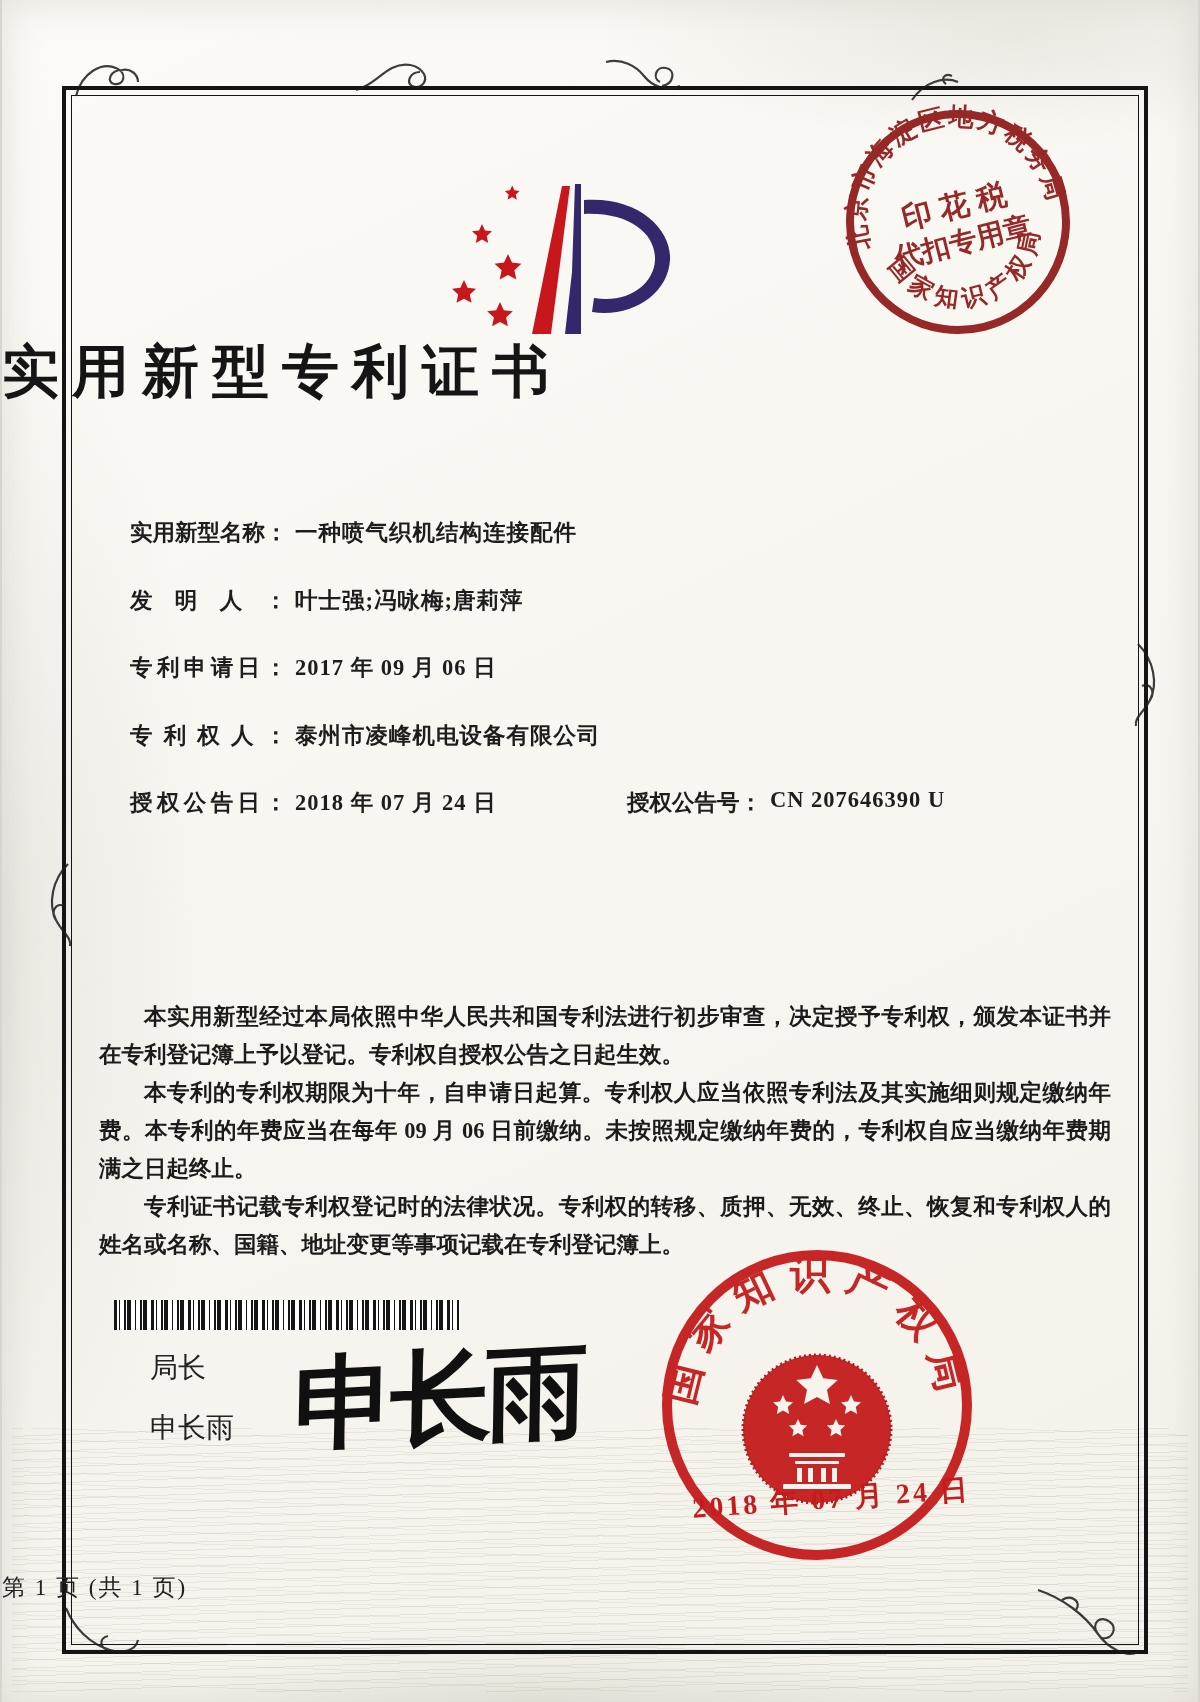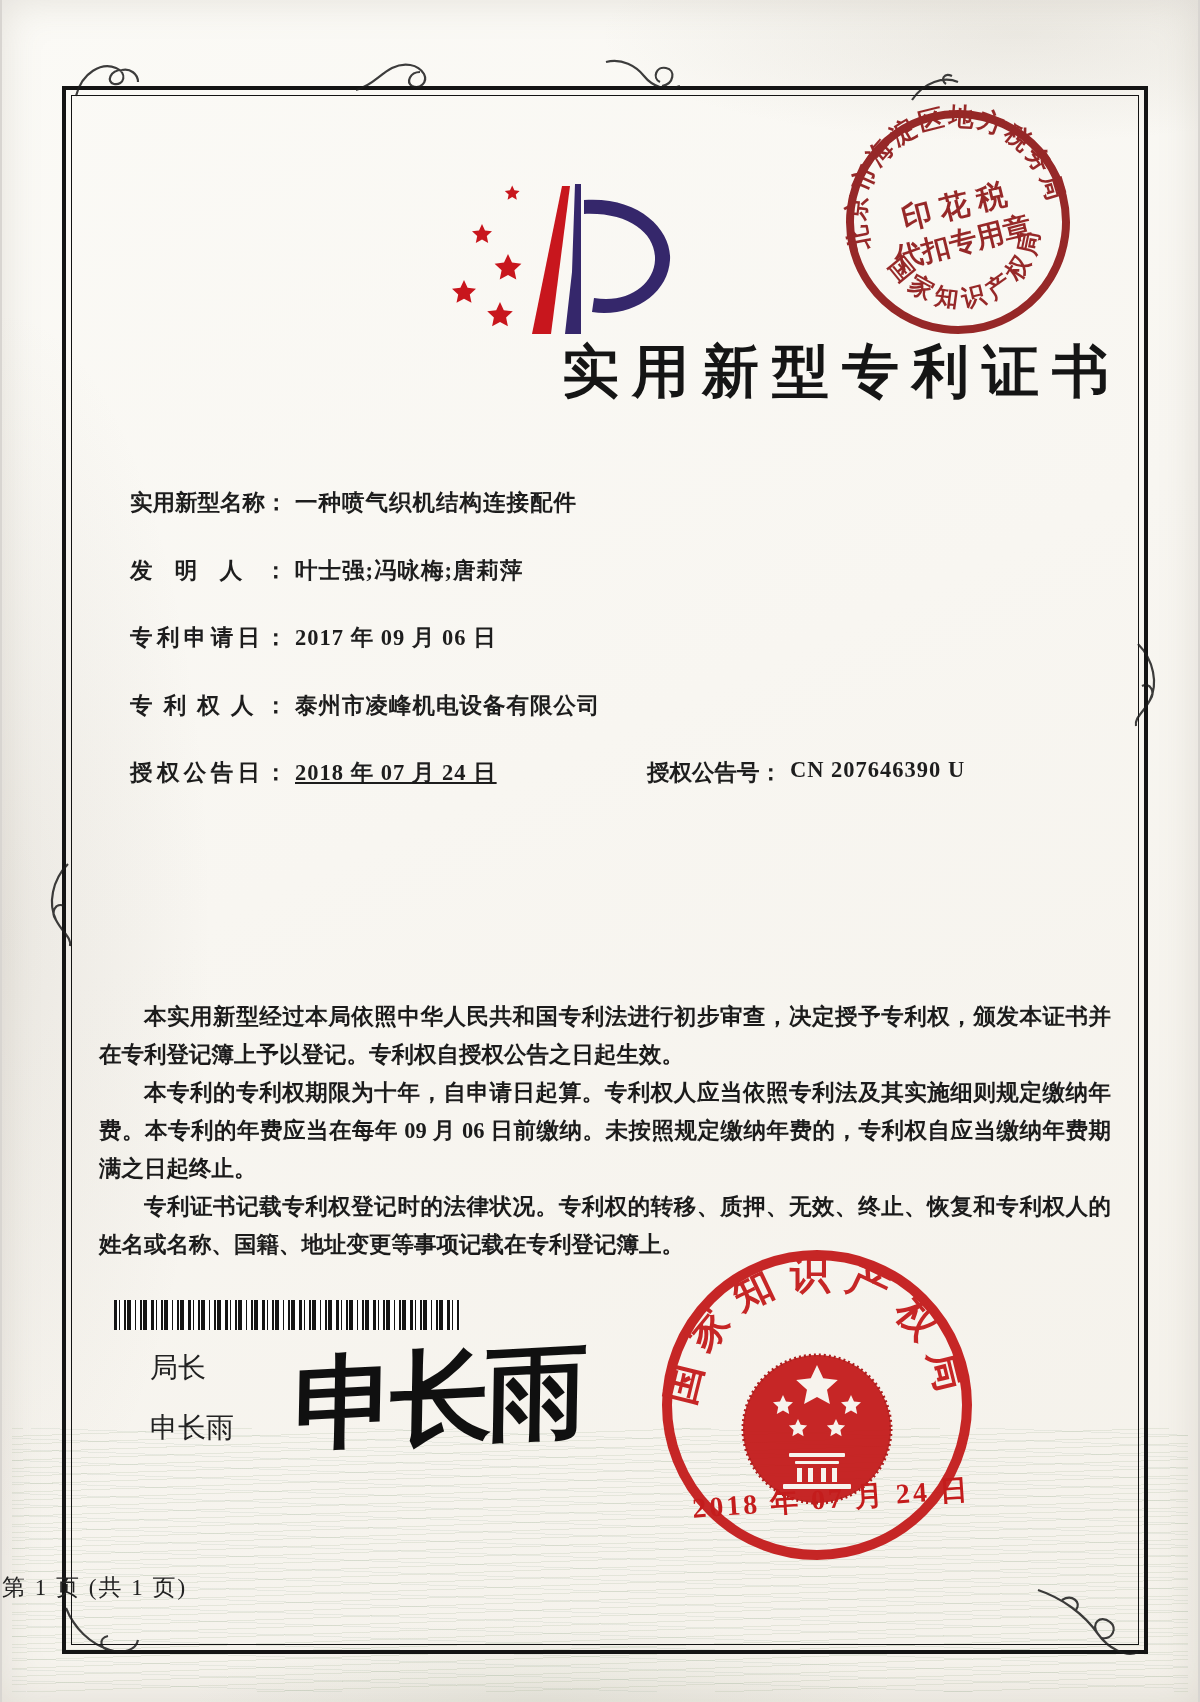--- a/index.html
+++ b/index.html
@@ -45,32 +45,32 @@
   }
 
   .tax-stamp{position:absolute;left:838px;top:104px;width:236px;height:236px;
     transform:rotate(-14deg);opacity:.92;}
   .tax-stamp text{fill:#8e1717;font-weight:bold;
     font-family:"Liberation Sans","DejaVu Sans",sans-serif;}
 
   .logo{position:absolute;left:432px;top:172px;width:256px;height:168px;}
 
   .title{
-    position:absolute;left:0;top:334px;width:1120px;text-align:right;
+    position:absolute;left:0;top:334px;width:1120px;text-align:left;
     font-size:57px;font-weight:bold;color:#151515;letter-spacing:13px;
   }
 
-  .fields{position:absolute;left:128px;top:487px;width:980px;font-size:22.5px;color:#1d1d1d;}
+  .fields{position:absolute;left:128px;top:517px;width:980px;font-size:22.5px;color:#1d1d1d;}
   .field-row{margin-bottom:39.5px;height:28px;white-space:nowrap;}
   .field-label{
     display:inline-block;width:157px;vertical-align:top;
     text-align:justify;text-align-last:justify;font-weight:bold;
   }
   .field-value{margin-left:8px;letter-spacing:1px;font-weight:bold;}
-  .grant-right{position:absolute;left:497px;white-space:nowrap;margin-left:20px;}
+  .grant-right{position:absolute;left:497px;white-space:nowrap;}
   .grant-right .field-label{width:auto;text-align-last:auto;}
 
   .paragraphs{
     position:absolute;left:97px;top:998px;width:1012px;
     font-size:22.5px;line-height:38px;color:#1b1b1b;
     text-align:justify;font-weight:bold;
   }
   .paragraphs p{margin:0;text-indent:2em;}
 
   .barcode{
@@ -181,21 +181,21 @@
     </div>
     <div class="field-row">
       <span class="field-label">发明人：</span><span class="field-value">叶士强;冯咏梅;唐莉萍</span>
     </div>
     <div class="field-row">
       <span class="field-label">专利申请日：</span><span class="field-value">2017 年 09 月 06 日</span>
     </div>
     <div class="field-row">
       <span class="field-label">专利权人：</span><span class="field-value">泰州市凌峰机电设备有限公司</span>
     </div>
-    <div class="field-row" style="position:relative;text-decoration:underline;">
+    <div class="field-row" style="position:relative;">
       <span class="field-label">授权公告日：</span><span class="field-value">2018 年 07 月 24 日</span>
       <span class="grant-right">
         <span class="field-label">授权公告号：</span><span class="field-value">CN 207646390 U</span>
       </span>
     </div>
   </div>
 
   <div class="paragraphs">
     <p>本实用新型经过本局依照中华人民共和国专利法进行初步审查，决定授予专利权，颁发本证书并在专利登记簿上予以登记。专利权自授权公告之日起生效。</p>
     <p>本专利的专利权期限为十年，自申请日起算。专利权人应当依照专利法及其实施细则规定缴纳年费。本专利的年费应当在每年 09 月 06 日前缴纳。未按照规定缴纳年费的，专利权自应当缴纳年费期满之日起终止。</p>

